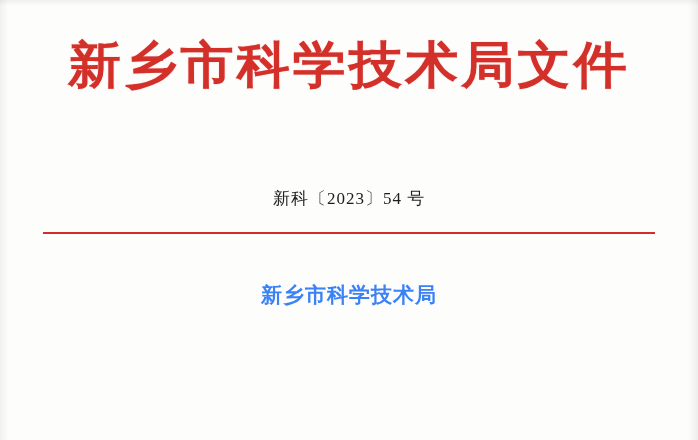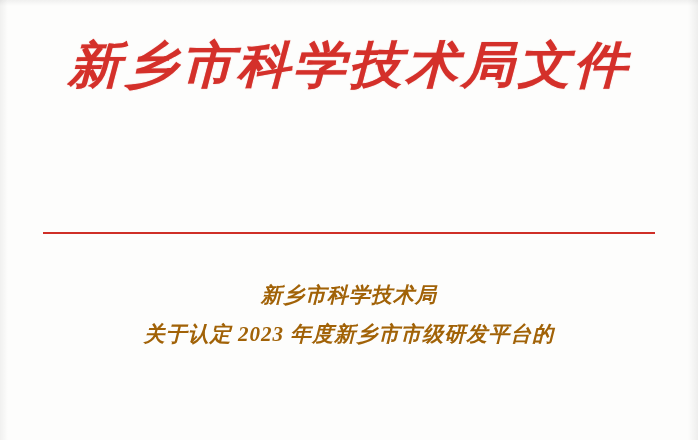--- a/index.html
+++ b/index.html
@@ -11,21 +11,20 @@
     height: 440px;
     background: #ffffff;
     font-family: "Liberation Serif", "DejaVu Serif", serif;
     overflow: hidden;
   }
   .page {
     position: relative;
     width: 698px;
     height: 440px;
     background: #fdfdfc;
-    font-style: italic;
   }
 
   
   .doc-header {
     position: absolute;
     top: 34px;
     left: 0;
     width: 698px;
     text-align: center;
   }
@@ -64,21 +63,21 @@
     background: #cf2f27;
   }
 
   
   .doc-title {
     position: absolute;
     top: 276px;
     left: 0;
     width: 698px;
     text-align: center;
-    color: #a16207;
+    color: #3b82f6;
     font-weight: bold;
     font-size: 21px;
     line-height: 39px;
     letter-spacing: 1px;
   }
   .doc-title .line {
     display: block;
     white-space: pre;
   }
 
@@ -117,21 +116,21 @@
 <div class="page">
 
   <div class="scan-edge-top"></div>
   <div class="scan-edge-left"></div>
   <div class="scan-edge-right"></div>
 
   <div class="doc-header">
     <span class="doc-header-title">新乡市科学技术局文件</span>
   </div>
 
+  <div class="doc-number">新科〔2023〕54 号</div>
 
   <div class="red-rule"></div>
 
   <div class="doc-title">
     <span class="line">新乡市科学技术局</span>
-    <span class="line">关于认定 2023 年度新乡市市级研发平台的</span>
   </div>
 
 </div>
 
 </body></html>

